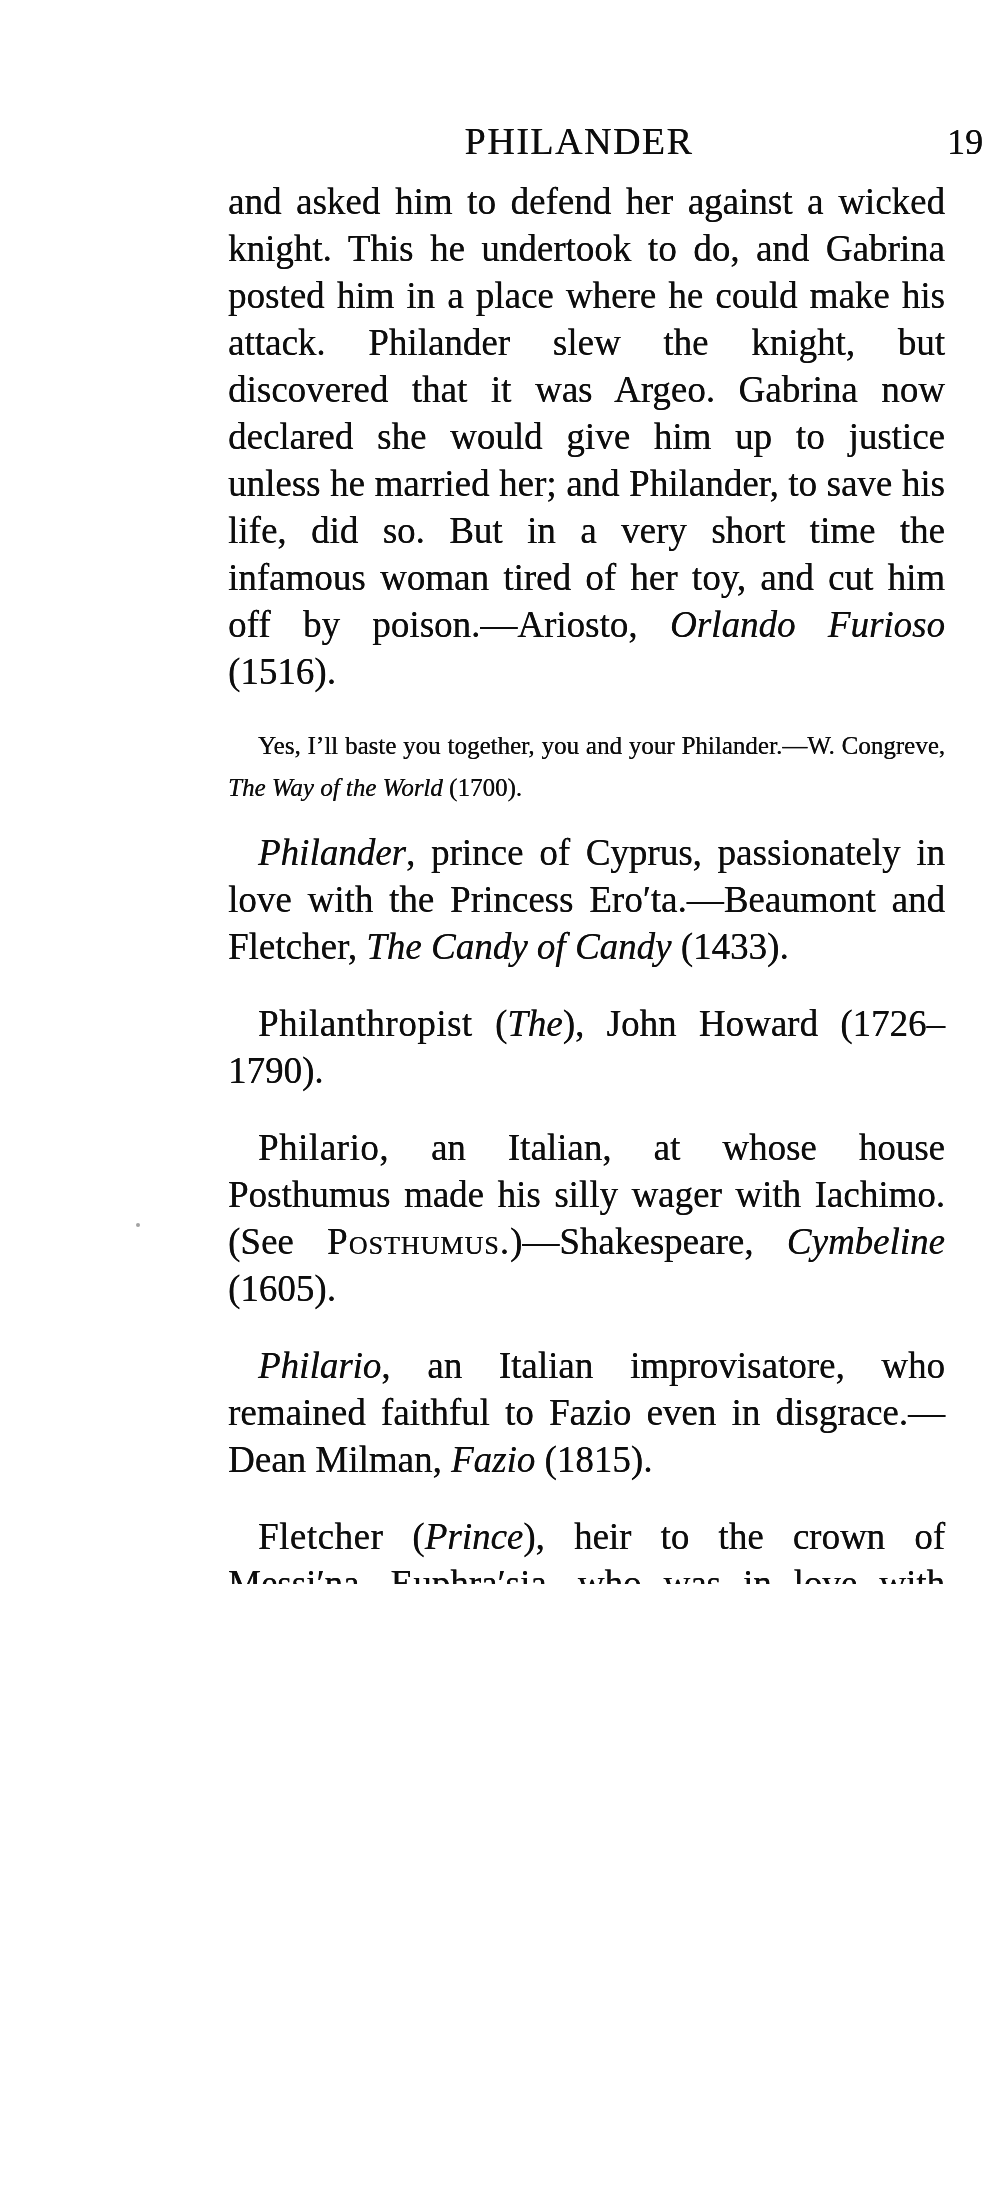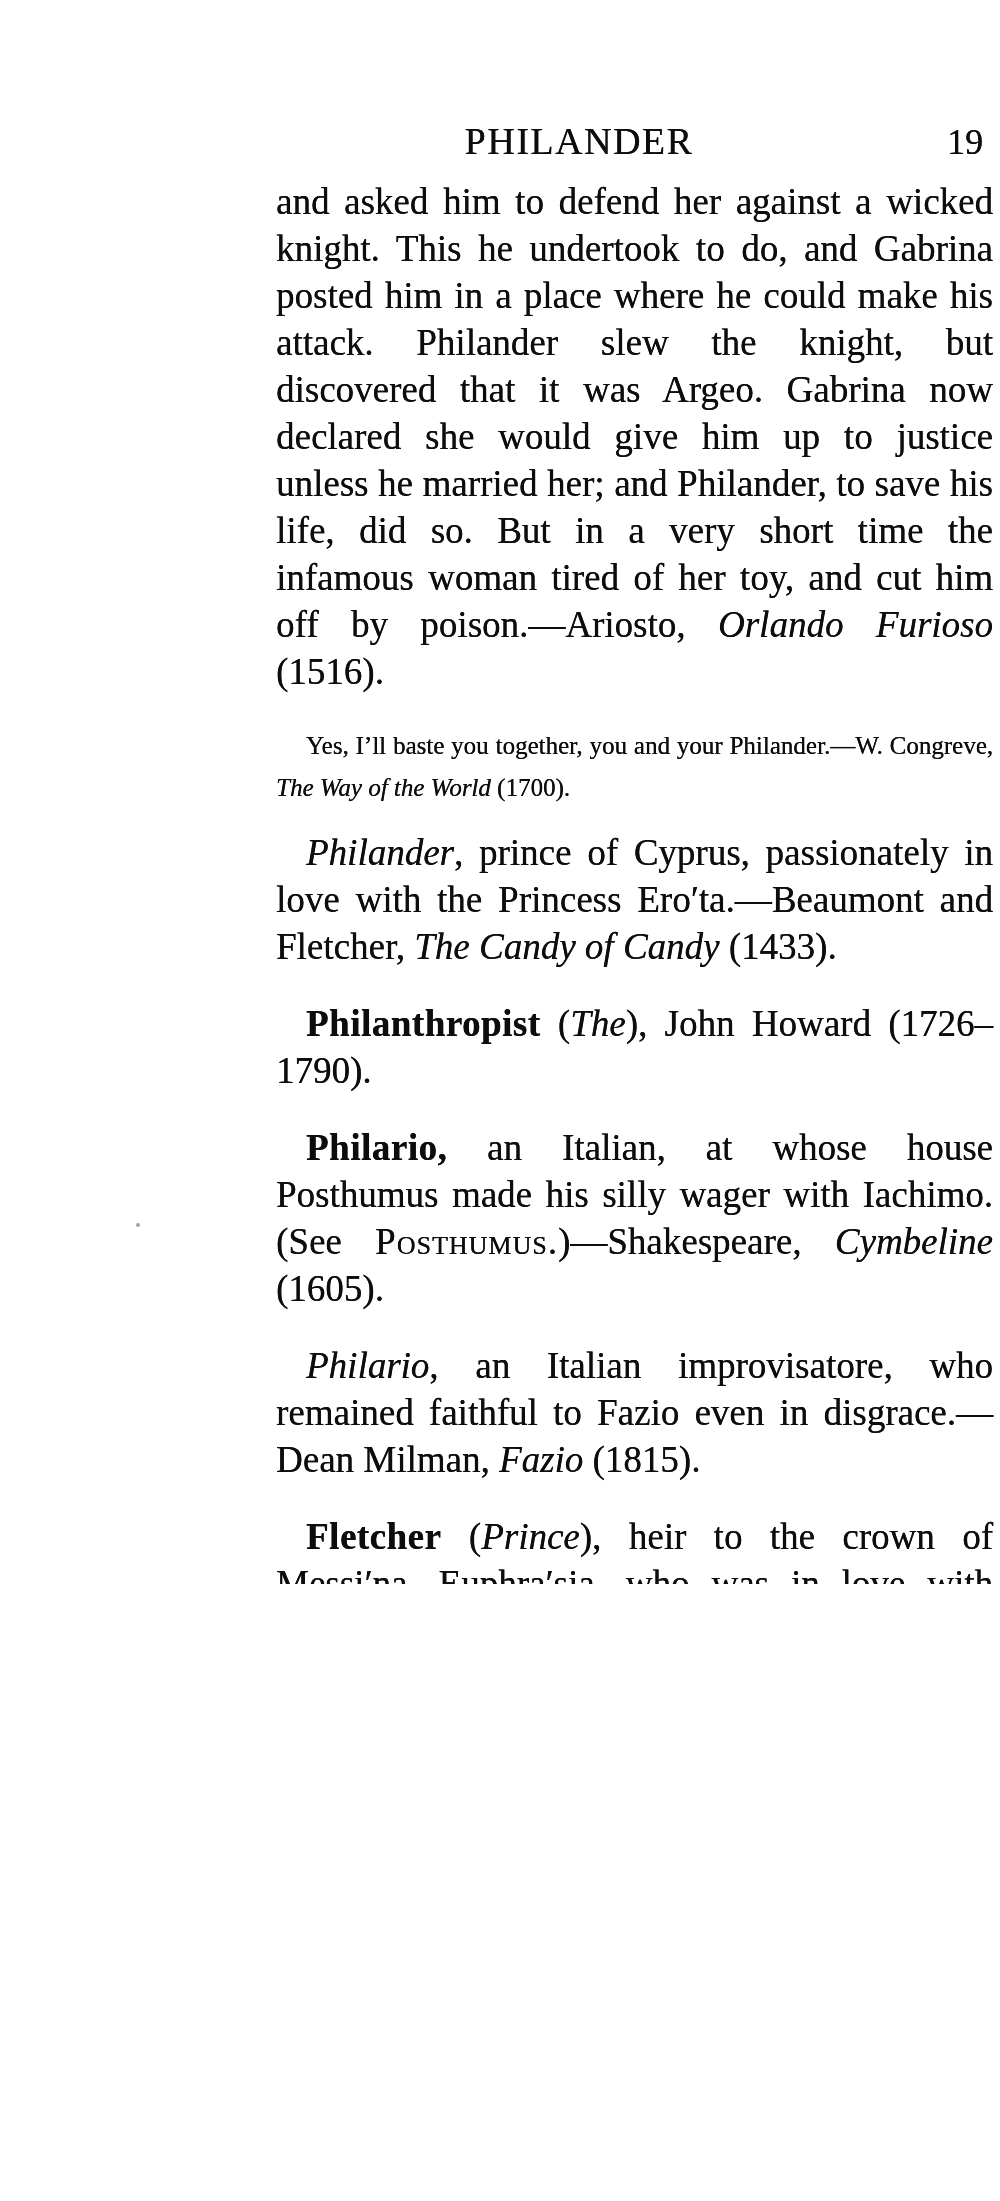--- a/index.html
+++ b/index.html
@@ -34,39 +34,38 @@
     left: 947px;
     font-size: 36px;
     line-height: 1;
     white-space: nowrap;
   }
   .text-column {
     position: absolute;
     top: 178px;
     left: 228px;
     width: 717px;
-    margin-left: 48px;
   }
   .text-column p {
     margin: 0 0 30px 0;
     font-size: 37px;
     line-height: 47px;
     text-align: justify;
     text-justify: inter-word;
   }
   .text-column p.quote {
     font-size: 25px;
     line-height: 42px;
     margin: 10px 0 20px 0;
   }
   .text-column p.indent {
     text-indent: 30px;
   }
   .s-i { font-style: italic; }
-  .s-b { font-weight: bold; letter-spacing: 0.5px; }
+  .s-b { font-weight: normal; letter-spacing: 0.5px; }
   .s-sc { font-variant: small-caps; letter-spacing: 1px; }
   .speck {
     position: absolute;
     background: #555;
     border-radius: 50%;
     opacity: 0.55;
   }
   .speck-1 { left: 136px; top: 1223px; width: 4px; height: 4px; }
   .speck-2 { left: 131px; top: 1620px; width: 4px; height: 3px; }
 </style>

